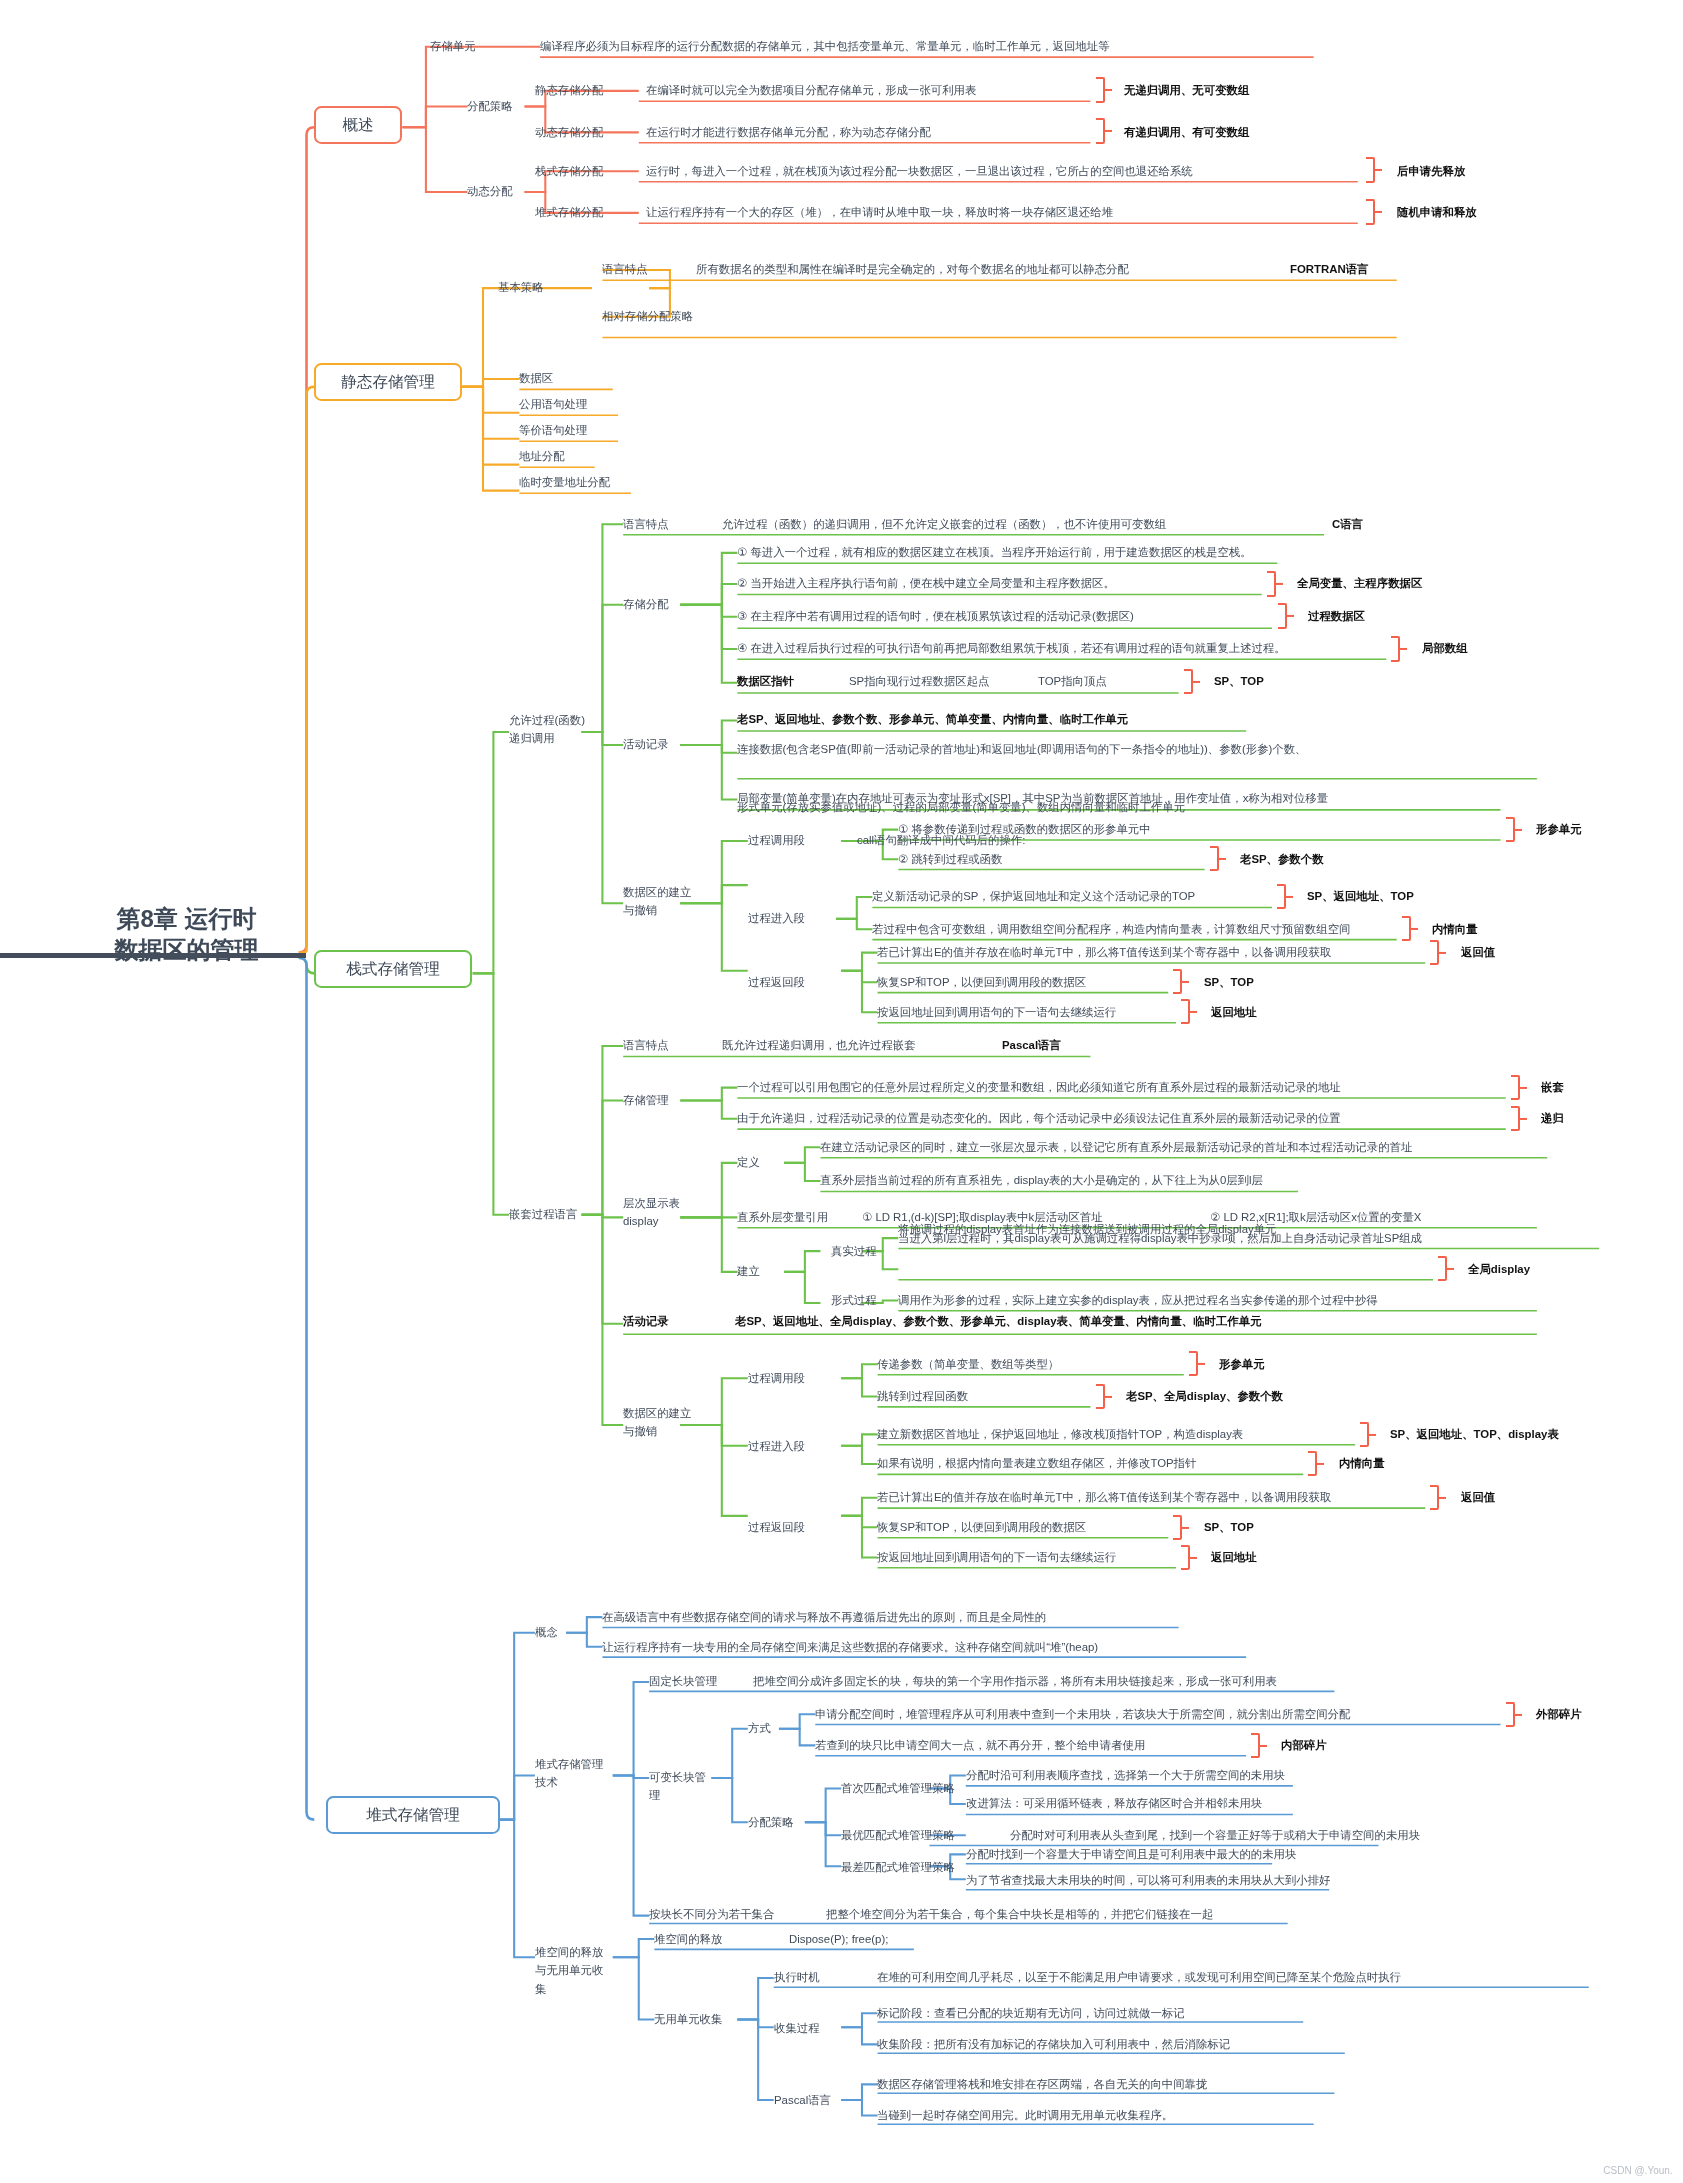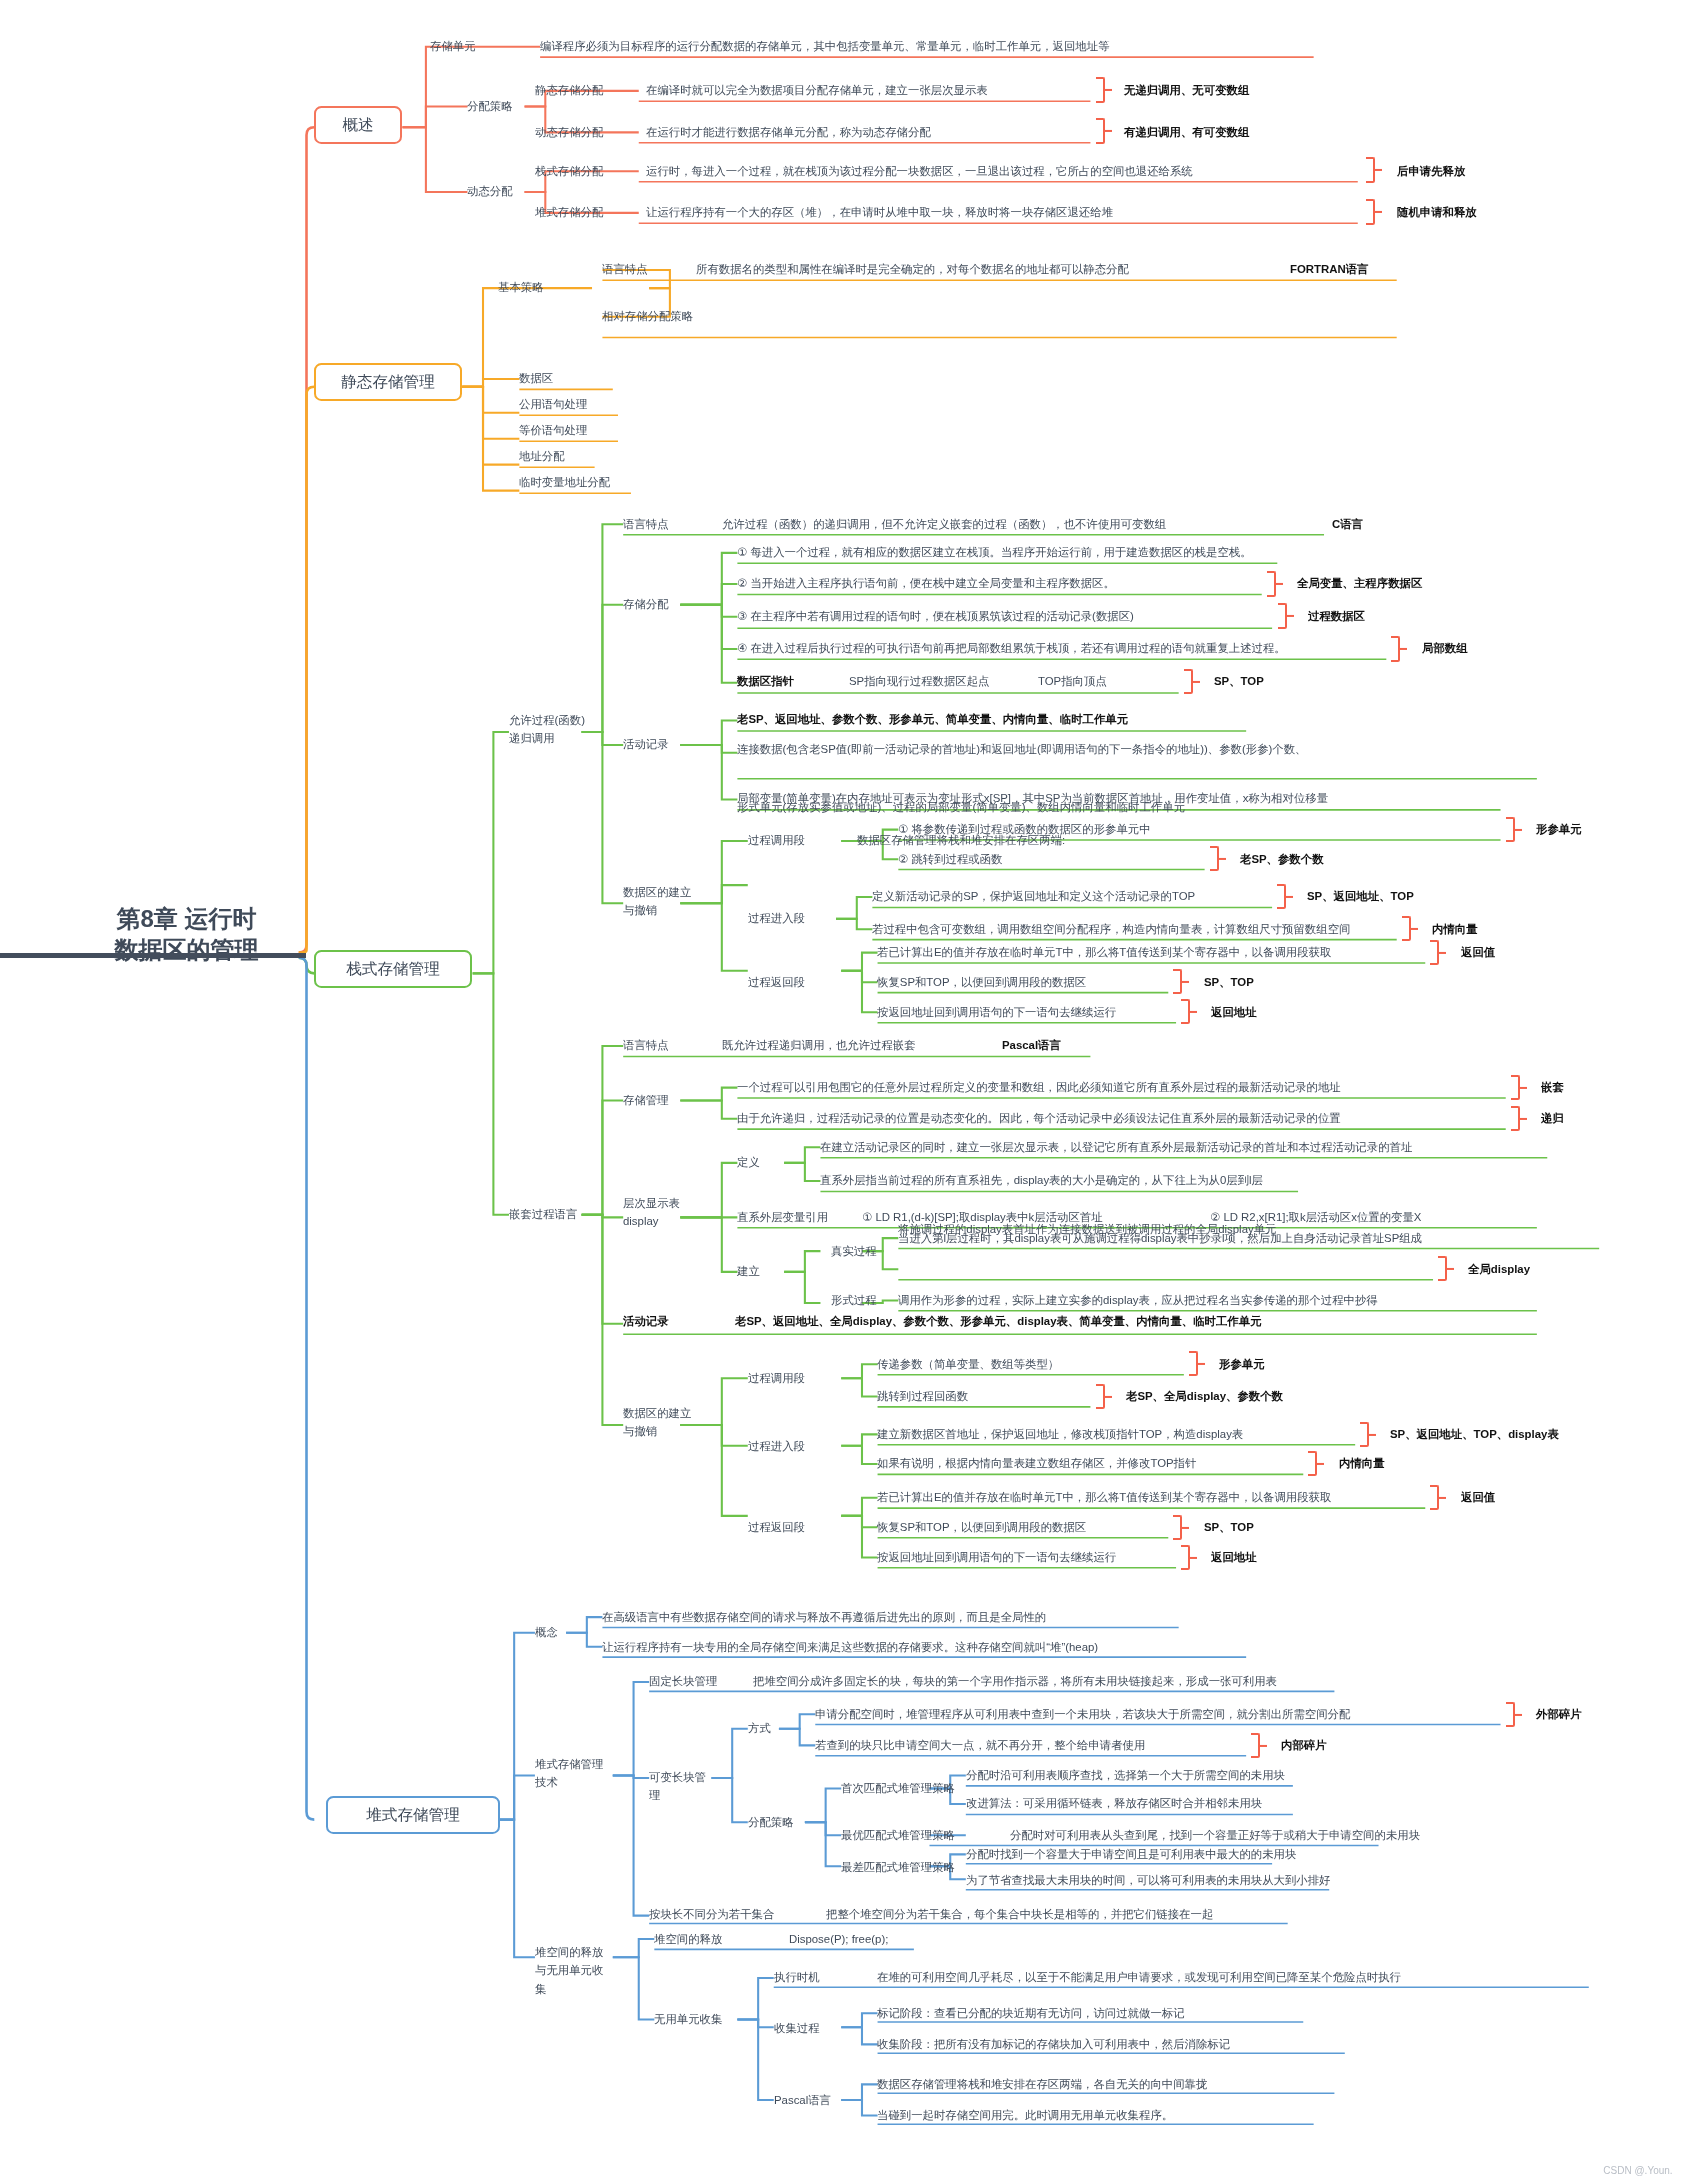--- a/index.html
+++ b/index.html
@@ -286,21 +286,21 @@
 </div>
 <div class="node l1 c-blue" style="left:314px; top:1796px; width:174px;">
   <span>堆式存储管理</span>
 </div>
 
 <div class="node t" style="left:430px; top:39px;">存储单元</div>
 <div class="node t" style="left:540px; top:39px;">编译程序必须为目标程序的运行分配数据的存储单元，其中包括变量单元、常量单元，临时工作单元，返回地址等</div>
 
 <div class="node t" style="left:467px; top:99px;">分配策略</div>
 <div class="node t" style="left:535px; top:83px;">静态存储分配</div>
-<div class="node t" style="left:646px; top:83px;">在编译时就可以完全为数据项目分配存储单元，建立一张层次显示表</div>
+<div class="node t" style="left:646px; top:83px;">在编译时就可以完全为数据项目分配存储单元，形成一张可利用表</div>
 <div class="bracket" style="left:1096px; top:77px; height:26px;"></div>
 <div class="node t b" style="left:1124px; top:83px;">无递归调用、无可变数组</div>
 
 <div class="node t" style="left:535px; top:125px;">动态存储分配</div>
 <div class="node t" style="left:646px; top:125px;">在运行时才能进行数据存储单元分配，称为动态存储分配</div>
 <div class="bracket" style="left:1096px; top:118px; height:26px;"></div>
 <div class="node t b" style="left:1124px; top:125px;">有递归调用、有可变数组</div>
 
 <div class="node t" style="left:467px; top:184px;">动态分配</div>
 <div class="node t" style="left:535px; top:164px;">栈式存储分配</div>
@@ -352,21 +352,21 @@
 
 <div class="node t" style="left:623px; top:737px;">活动记录</div>
 <div class="node t b" style="left:737px; top:712px;">老SP、返回地址、参数个数、形参单元、简单变量、内情向量、临时工作单元</div>
 <div class="node t" style="left:737px; top:742px;">连接数据(包含老SP值(即前一活动记录的首地址)和返回地址(即调用语句的下一条指令的地址))、参数(形参)个数、</div>
 <div class="node t" style="left:737px; top:792px;margin-top:8px;">形式单元(存放实参值或地址)、过程的局部变量(简单变量)、数组内情向量和临时工作单元</div>
 <div class="node t" style="left:737px; top:791px;">局部变量(简单变量)在内存地址可表示为变址形式x[SP]，其中SP为当前数据区首地址，用作变址值，x称为相对位移量</div>
 
 <div class="node t wrap" style="left:623px; top:883px; width:78px; line-height:1.6;">数据区的建立与撤销</div>
 
 <div class="node t" style="left:748px; top:833px;">过程调用段</div>
-<div class="node t" style="left:857px; top:833px;">数据区存储管理将栈和堆安排在存区两端:</div>
+<div class="node t" style="left:857px; top:833px;">call语句翻译成中间代码后的操作:</div>
 <div class="node t" style="left:898px; top:822px;">① 将参数传递到过程或函数的数据区的形参单元中</div>
 <div class="bracket" style="left:1506px; top:817px; height:25px;"></div>
 <div class="node t b" style="left:1536px; top:822px;">形参单元</div>
 <div class="node t" style="left:898px; top:852px;">② 跳转到过程或函数</div>
 <div class="bracket" style="left:1210px; top:846px; height:25px;"></div>
 <div class="node t b" style="left:1240px; top:852px;">老SP、参数个数</div>
 
 <div class="node t" style="left:748px; top:911px;">过程进入段</div>
 <div class="node t" style="left:872px; top:889px;">定义新活动记录的SP，保护返回地址和定义这个活动记录的TOP</div>
 <div class="bracket" style="left:1277px; top:884px; height:25px;"></div>

